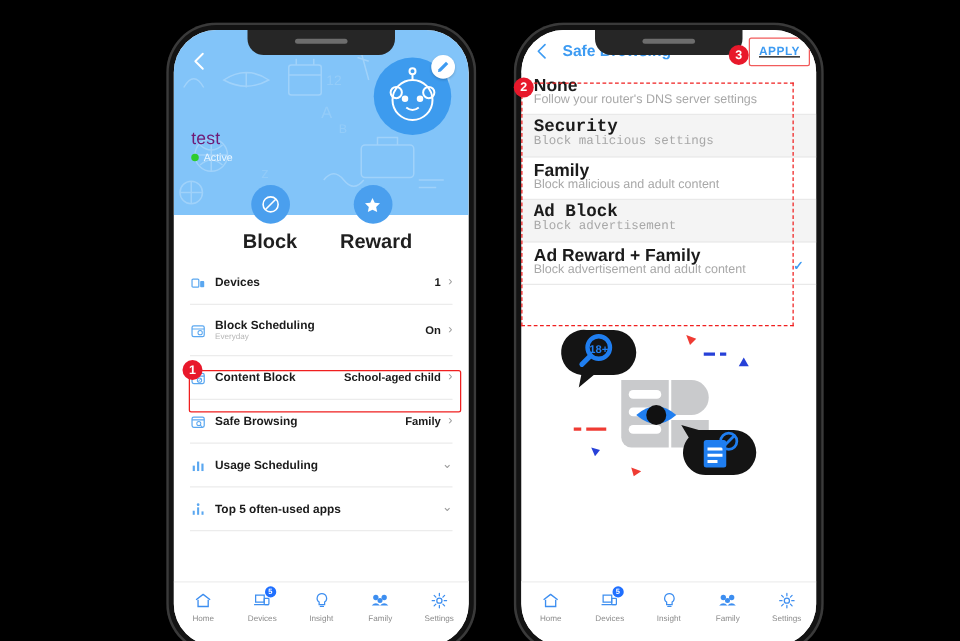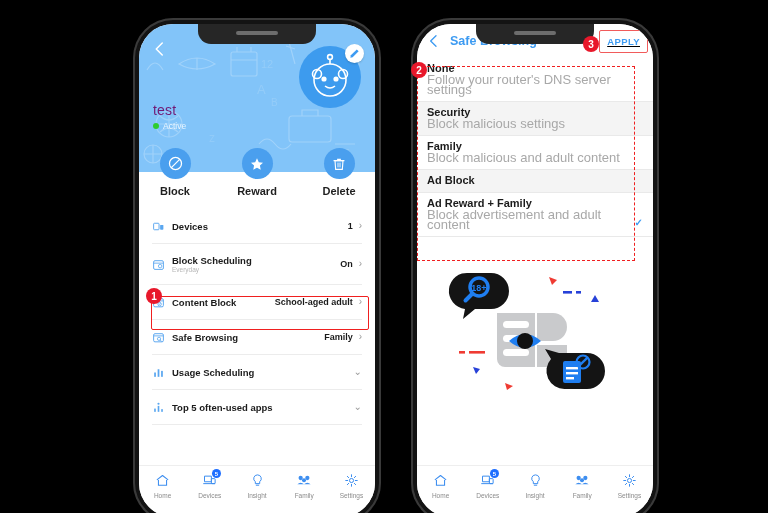--- a/index.html
+++ b/index.html
@@ -26,21 +26,21 @@
   .dot{width:6px;height:6px;border-radius:50%;background:#2ecc2e;display:inline-block;}
   .status-text{color:#eaf6ff;font-size:8.5px;}
   .avatar{position:absolute;right:14px;top:22px;width:62px;height:62px;border-radius:50%;background:#3d9bee;}
   .avatar .edit{position:absolute;right:-3px;top:-2px;width:19px;height:19px;border-radius:50%;background:#fff;
       display:flex;align-items:center;justify-content:center;box-shadow:0 1px 2px rgba(0,0,0,.18);}
 
   .actions{position:absolute;left:0;right:0;top:124px;display:flex;justify-content:center;gap:30px;z-index:6;}
   .action{width:52px;text-align:center;}
   .action .circle{width:31px;height:31px;border-radius:50%;background:#4a9fee;margin:0 auto;
       display:flex;align-items:center;justify-content:center;}
-  .action .lbl{margin-top:6px;font-size:11px;font-weight:700;color:#1f1f1f;}
+  .action .lbl{margin-top:6px;font-size:16px;font-weight:700;color:#1f1f1f;}
 
   .list{margin-top:37px;padding:0 13px;}
   .row{display:flex;align-items:center;height:34px;border-bottom:1px solid #ececec;position:relative;}
   .row:last-child{border-bottom:1px solid #ececec;}
   .row .ic{width:20px;display:flex;align-items:center;}
   .row .txt{flex:1;display:flex;flex-direction:column;justify-content:center;}
   .row .title{font-size:9.5px;color:#1b1b1b;font-weight:600;line-height:11px;}
   .row .sub{font-size:6.5px;color:#b6b6b6;line-height:8px;}
   .row .val{font-size:9px;color:#1b1b1b;font-weight:600;margin-right:6px;}
   .chev{color:#9b9b9b;font-size:10px;line-height:1;}
@@ -64,23 +64,23 @@
   
   .appbar{height:34px;display:flex;align-items:center;padding:0 9px;background:#fff;position:relative;}
   .appbar .bk{width:16px;height:16px;margin-right:4px;}
   .appbar .ttl{font-size:12.5px;color:#3d9bf2;font-weight:700;flex:1;text-align:left;margin-left:4px;}
   .apply{font-size:9.5px;color:#3d9bf2;font-weight:700;letter-spacing:.4px;padding:3px 4px;}
   .apply-wrap{position:relative;text-decoration:underline;}
   .apply-box{position:absolute;left:-4px;top:-3px;right:-4px;bottom:-3px;border:1.4px solid #f15b5b;border-radius:2px;}
 
   .opts{position:relative;}
   .opt{padding:5px 10px 6px 10px;border-bottom:1px solid #e9e9e9;position:relative;}
-  .opt.alt{background:#f4f4f4;}
-  .opt .on{font-size:11px;font-weight:700;color:#1b1b1b;line-height:11px;}
-  .opt .os{font-size:13px;color:#a8a8a8;line-height:10px;margin-top:1px;}
+  .opt.alt{background:#f4f4f4;font-family:Liberation Mono, monospace;}
+  .opt .on{font-size:14px;font-weight:700;color:#1b1b1b;line-height:11px;}
+  .opt .os{font-size:10px;color:#a8a8a8;line-height:10px;margin-top:1px;}
   .opt .chk{position:absolute;right:10px;bottom:8px;color:#3d9bf2;font-size:10px;font-weight:700;}
   .dash-box{position:absolute;border:1.6px dashed #f01f1f;pointer-events:none;z-index:30;}
 
   .illus{position:relative;height:150px;margin-top:18px;}
   svg{display:block;}
 </style>
 </head>
 <body>
 
 <div class="stage">
@@ -155,30 +155,20 @@
           <div class="lbl">Block</div>
         </div>
         <div class="action">
           <div class="circle">
             <svg viewBox="0 0 24 24" width="16" height="16">
               <path d="M12 3.5l2.7 5.7 6.3.8-4.6 4.3 1.2 6.2L12 17.6 6.4 20.5l1.2-6.2L3 10l6.3-.8z" fill="#fff"></path>
             </svg>
           </div>
           <div class="lbl">Reward</div>
         </div>
-        <div class="action">
-          <div class="circle">
-            <svg viewBox="0 0 24 24" width="16" height="16">
-              <path d="M6 7h12l-1 13H7z" fill="none" stroke="#fff" stroke-width="1.7"></path>
-              <path d="M4.5 7h15M10 7V5h4v2" fill="none" stroke="#fff" stroke-width="1.7" stroke-linecap="round"></path>
-              <path d="M10.5 10.5v6M13.5 10.5v6" stroke="#fff" stroke-width="1.4" stroke-linecap="round"></path>
-            </svg>
-          </div>
-          <div class="lbl">Delete</div>
-        </div>
       </div>
 
       <div class="list">
 
         <div class="row">
           <div class="ic">
             <svg viewBox="0 0 24 24" width="13" height="13">
                 <rect x="3" y="6" width="10" height="12" rx="1.5" fill="none" stroke="#5aa7f0" stroke-width="1.8"></rect>
                 <rect x="15" y="9" width="6" height="9" rx="1.2" fill="#5aa7f0"></rect>
               </svg>
@@ -211,21 +201,21 @@
             <svg viewBox="0 0 24 24" width="13" height="13">
                 <rect x="3" y="5" width="18" height="15" rx="2.5" fill="none" stroke="#5aa7f0" stroke-width="1.8"></rect>
                 <path d="M3 9h18" stroke="#5aa7f0" stroke-width="1.6"></path>
                 <circle cx="14" cy="15" r="3.2" fill="none" stroke="#5aa7f0" stroke-width="1.5"></circle>
                 <path d="M11.9 17.1l4.2-4.2" stroke="#5aa7f0" stroke-width="1.4"></path>
               </svg>
           </div>
           <div class="txt">
               <span class="title">Content Block</span>
             </div>
-          <span class="val">School-aged adult</span>
+          <span class="val">School-aged child</span>
           <span class="chev">›</span>
         </div>
 
         <div class="row" style="border-bottom:1px solid #ececec;">
           <div class="ic">
             <svg viewBox="0 0 24 24" width="13" height="13">
                 <rect x="3" y="5" width="18" height="15" rx="2.5" fill="none" stroke="#5aa7f0" stroke-width="1.8"></rect>
                 <path d="M3 9h18" stroke="#5aa7f0" stroke-width="1.6"></path>
                 <circle cx="13" cy="14.5" r="3" fill="none" stroke="#5aa7f0" stroke-width="1.5"></circle>
                 <path d="M15.3 16.8l2.4 2.4" stroke="#5aa7f0" stroke-width="1.5" stroke-linecap="round"></path>
@@ -351,20 +341,21 @@
         <div class="opt alt">
           <div class="on">Security</div>
           <div class="os">Block malicious settings</div>
         </div>
         <div class="opt">
           <div class="on">Family</div>
           <div class="os">Block malicious and adult content</div>
         </div>
         <div class="opt alt">
           <div class="on">Ad Block</div>
+          <div class="os">Block advertisement</div>
         </div>
         <div class="opt">
           <div class="on">Ad Reward + Family</div>
           <div class="os">Block advertisement and adult content</div>
           <span class="chk">✓</span>
         </div>
       </div>
 
       <div class="illus">
         <svg viewBox="0 0 236 150" width="236" height="150">

